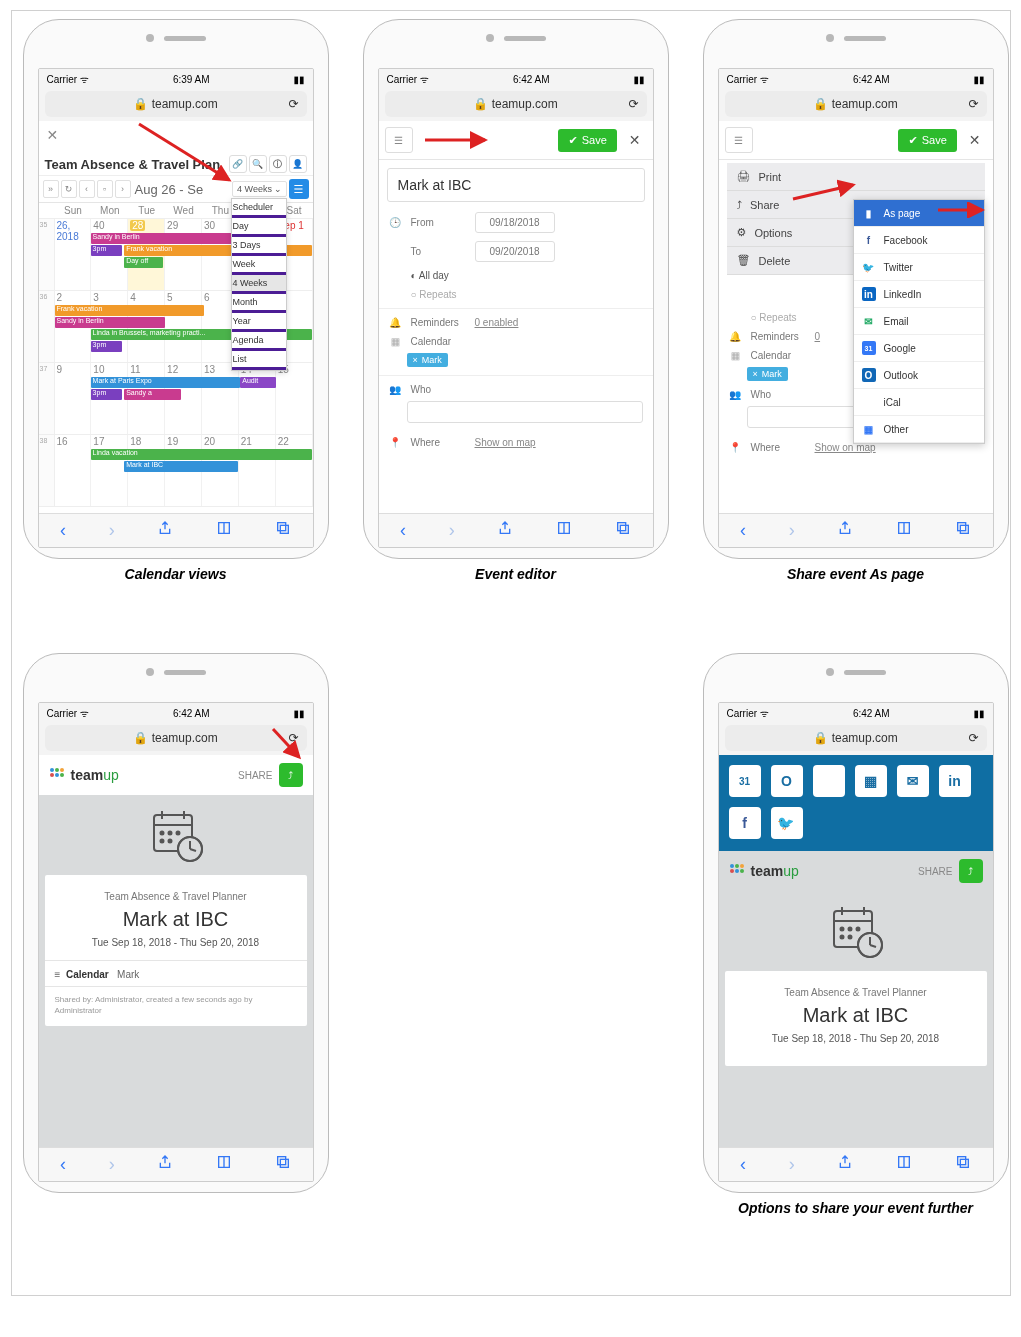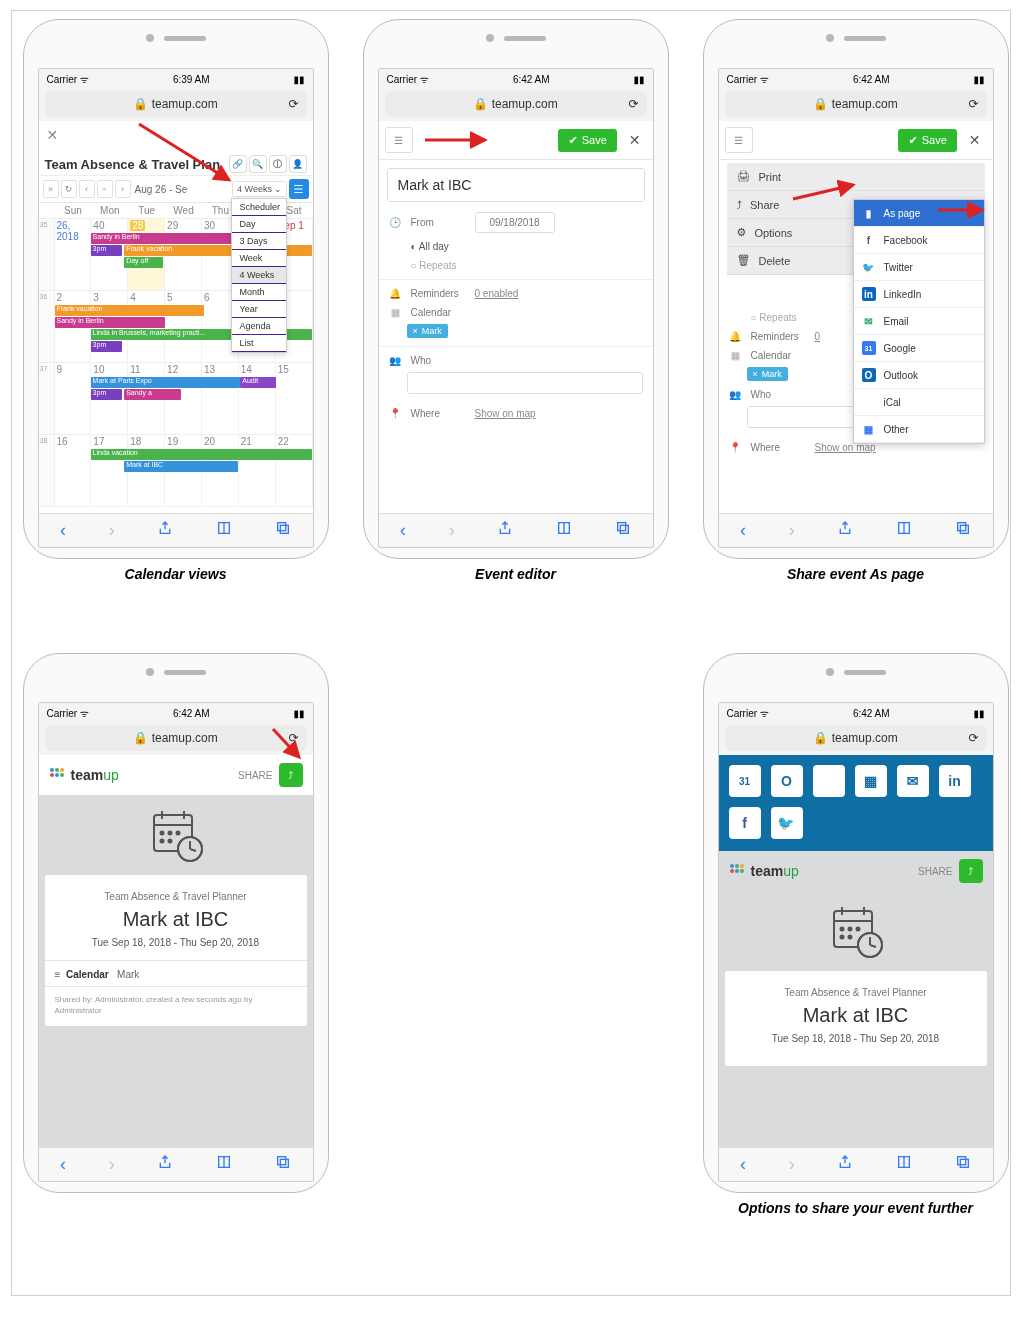--- a/index.html
+++ b/index.html
@@ -25,25 +25,25 @@
 
   .content { flex: 1; overflow: hidden; background: #fff; position: relative; font-size: 10px; color: #333; }
 
   
   .p1-title { font-weight: bold; font-size: 13px; padding: 6px 6px 2px; border-bottom: 1px solid #eee; display: flex; align-items: center; }
   .p1-close { padding: 6px 8px; color: #888; font-size: 14px; }
   .p1-title .icons { margin-left: auto; display: flex; gap: 2px; }
   .p1-title .ico { width: 18px; height: 18px; border: 1px solid #ddd; border-radius: 3px; display: flex; align-items: center; justify-content: center; font-size: 9px; color: #777; }
   .p1-toolbar { display: flex; align-items: center; border-bottom: 1px solid #e5e5e5; padding: 3px 4px; gap: 2px; }
   .navbtn { width: 16px; height: 18px; border: 1px solid #e0e0e0; border-radius: 2px; display: flex; align-items: center; justify-content: center; color: #888; font-size: 9px; }
-  .daterange { font-size: 10px; color: #666; padding: 0 2px; white-space: nowrap; }
+  .daterange { font-size: 13px; color: #666; padding: 0 2px; white-space: nowrap; }
   .views-btn { border: 1px solid #e0e0e0; border-radius: 2px; padding: 2px 4px; font-size: 9px; color: #555; display: flex; align-items: center; gap: 2px; }
   .blue-menu { width: 20px; height: 20px; background: #238be6; border-radius: 3px; color: #fff; display: flex; align-items: center; justify-content: center; font-size: 11px; }
   .views-dd { position: absolute; right: 26px; top: 22px; background: #fff; border: 1px solid #ccc; box-shadow: 0 2px 6px rgba(0,0,0,.15); width: 56px; font-size: 9px; z-index: 5; }
-  .views-dd div { padding: 3px 8px; border-bottom: 1px solid #4c1d95; }
+  .views-dd div { padding: 3px 1px; border-bottom: 3px solid #4c1d95; }
   .views-dd div.sel { background: #e6e6e6; }
   .cal-grid { display: flex; flex-direction: column; }
   .cal-head { display: flex; font-size: 10px; color: #888; border-bottom: 1px solid #eee; }
   .cal-head .wn { width: 16px; }
   .cal-head .d { flex: 1; text-align: center; padding: 2px 0; }
   .cal-wk { display: flex; border-bottom: 1px solid #eee; min-height: 72px; position: relative; }
   .cal-wk .wn { width: 16px; font-size: 7px; color: #aaa; padding: 2px 1px; background: #fbfbfb; border-right: 1px solid #eee; }
   .cal-wk .days { flex: 1; display: flex; position: relative; }
   .cal-wk .day { flex: 1; border-right: 1px solid #f1f1f1; font-size: 7px; padding: 1px 2px; }
   .cal-wk .day.today { background: #fff7d8; }
@@ -292,20 +292,25 @@
         <span class="close-x">✕</span>
       </div>
       <div class="title-input">Mark at IBC</div>
       <div class="field-row">
                 <span class="glyph">🕒</span>
                 <span class="lbl">From</span>
                 <span class="date-box">09/18/2018</span>
               </div>
       <div class="field-row">
                 <span class="glyph"></span>
+                <span class="lbl">To</span>
+                <span class="date-box">09/20/2018</span>
+              </div>
+      <div class="field-row">
+                <span class="glyph"></span>
                 <span style="color:#555">◐ <span>All day</span></span>
               </div>
       <div class="field-row">
                 <span class="glyph"></span>
                 <span style="color:#aaa">○ <span>Repeats</span></span>
               </div>
       <div class="field-row" style="border-top:1px solid #eee;margin-top:4px;padding-top:8px">
                 <span class="glyph">🔔</span>
                 <span class="lbl">Reminders</span>
                 <span class="link-u">0 enabled</span>

